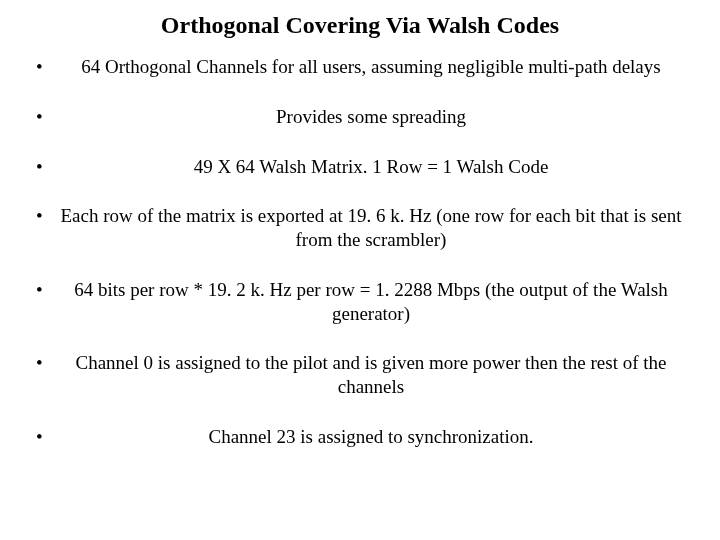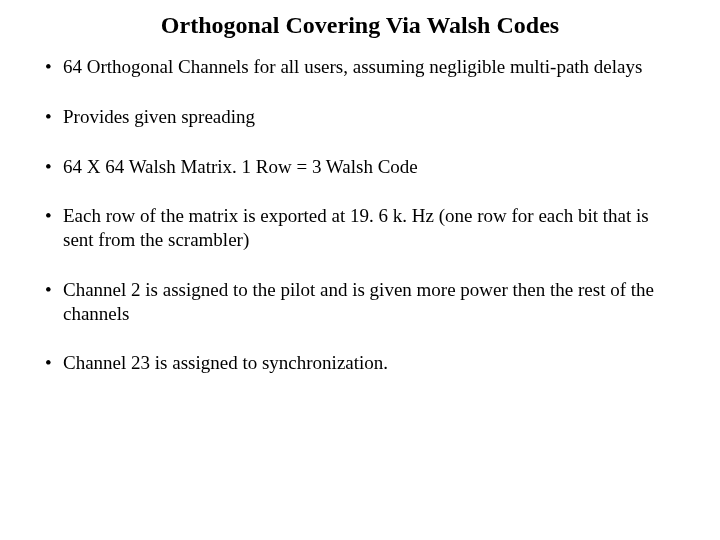--- a/index.html
+++ b/index.html
@@ -20,22 +20,23 @@
   .title {
     text-align: center;
     font-weight: bold;
     font-size: 24px;
     margin: 0 0 16px 0;
     padding-left: 120px;
     padding-right: 120px;
   }
   ul.bullets {
     list-style: none;
-    margin: 13px;
+    margin: 4px;
     padding: 0;
+    text-align: center;
   }
   ul.bullets > li {
     font-size: 19px;
     line-height: 1.25;
     margin: 0 0 26px 0;
     padding-left: 22px;
     position: relative;
   }
   ul.bullets > li::before {
     content: "•";
@@ -45,19 +46,20 @@
     font-size: 19px;
   }
 </style>
 </head>
 <body>
 
 <div class="slide">
   <h1 class="title">Orthogonal Covering Via Walsh Codes</h1>
   <ul class="bullets">
     <li>64 Orthogonal Channels for all users, assuming negligible multi-path delays</li>
-    <li>Provides given spreading</li>
-    <li>64 X 64 Walsh Matrix.  1 Row = 3 Walsh Code</li>
+    <li>Provides some spreading</li>
+    <li>49 X 64 Walsh Matrix.  1 Row = 1 Walsh Code</li>
     <li>Each row of the matrix is exported at 19. 6 k. Hz (one row for each bit that is sent from the scrambler)</li>
-    <li>Channel 2 is assigned to the pilot and is given more power then the rest of the channels</li>
+    <li>64 bits per row * 19. 2 k. Hz per row = 1. 2288 Mbps (the output of the Walsh generator)</li>
+    <li>Channel 0 is assigned to the pilot and is given more power then the rest of the channels</li>
     <li>Channel 23 is assigned to synchronization.</li>
   </ul>
 </div>
 
 </body></html>

